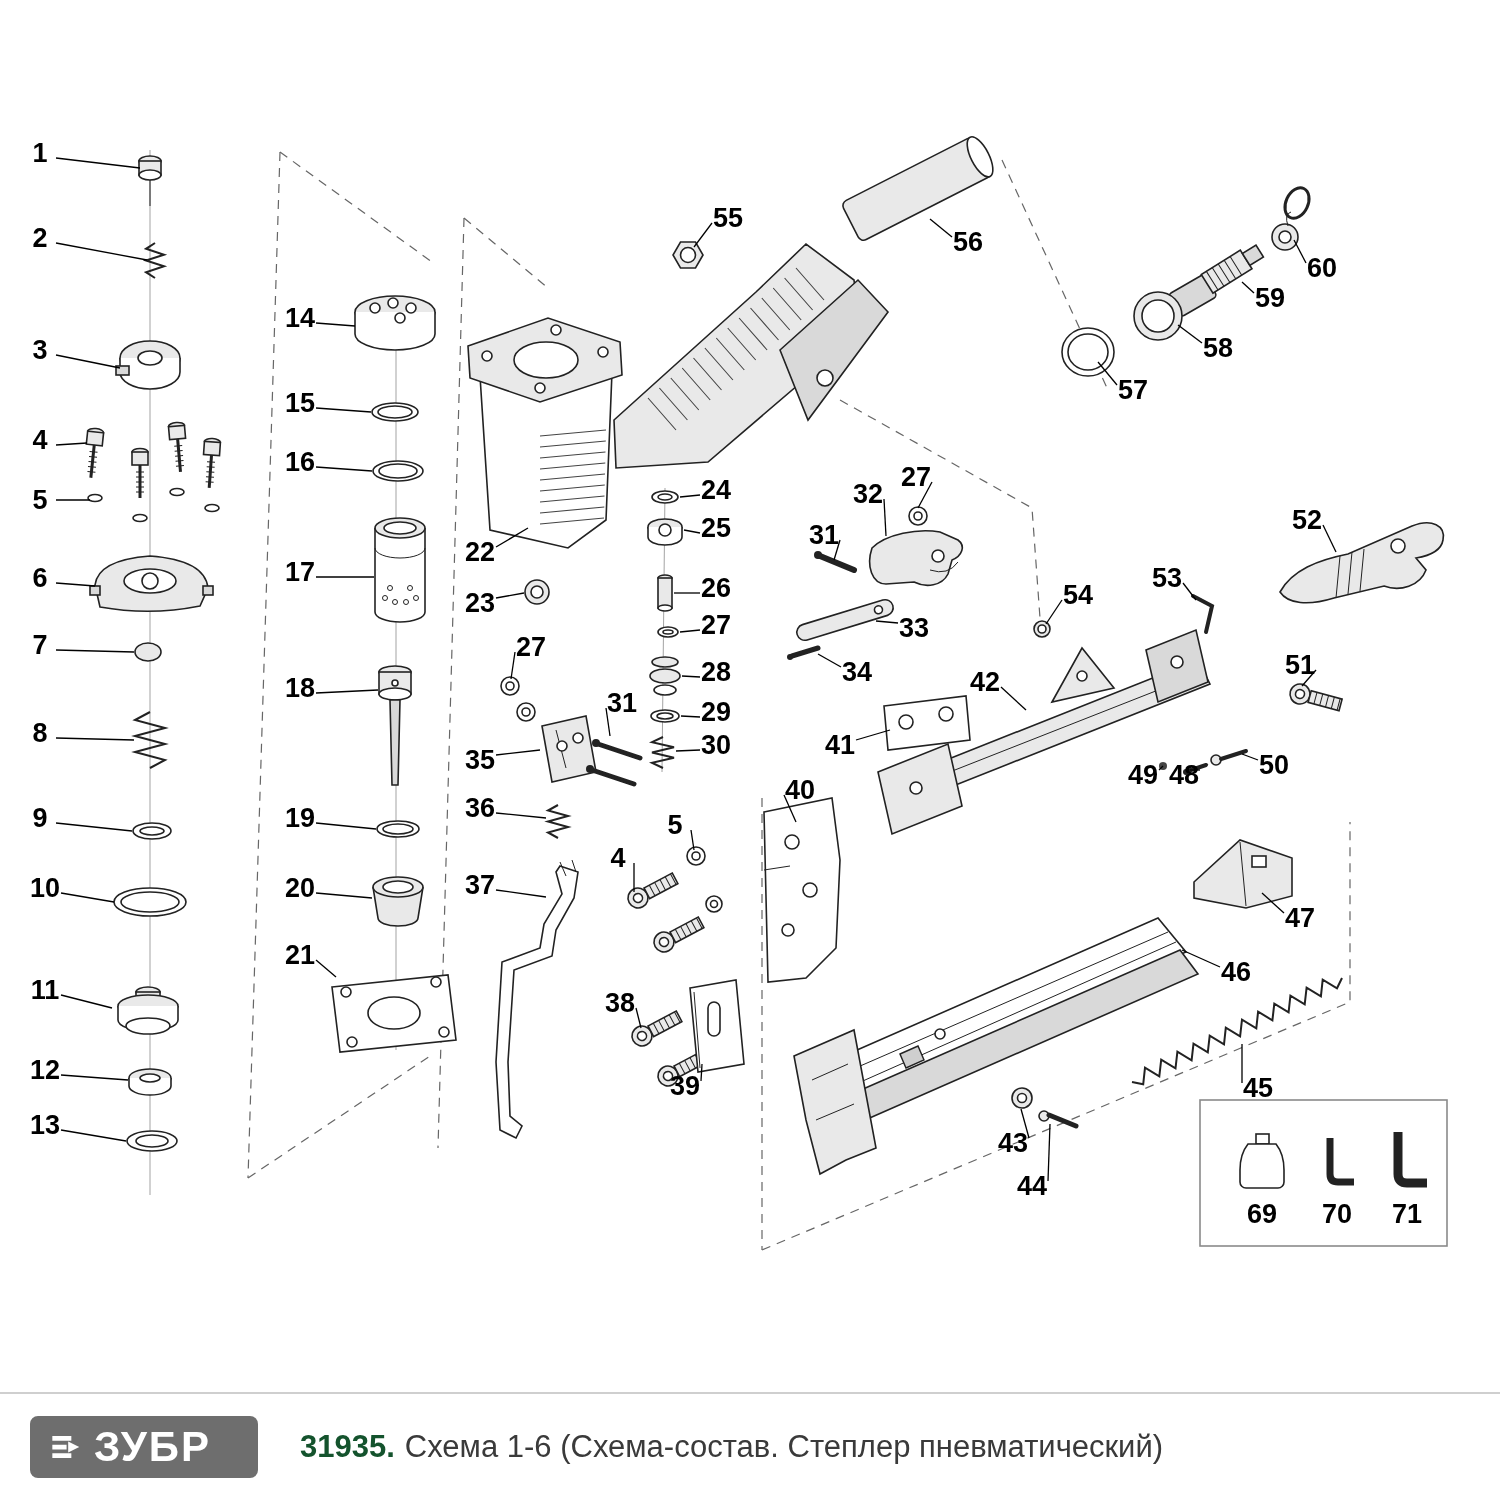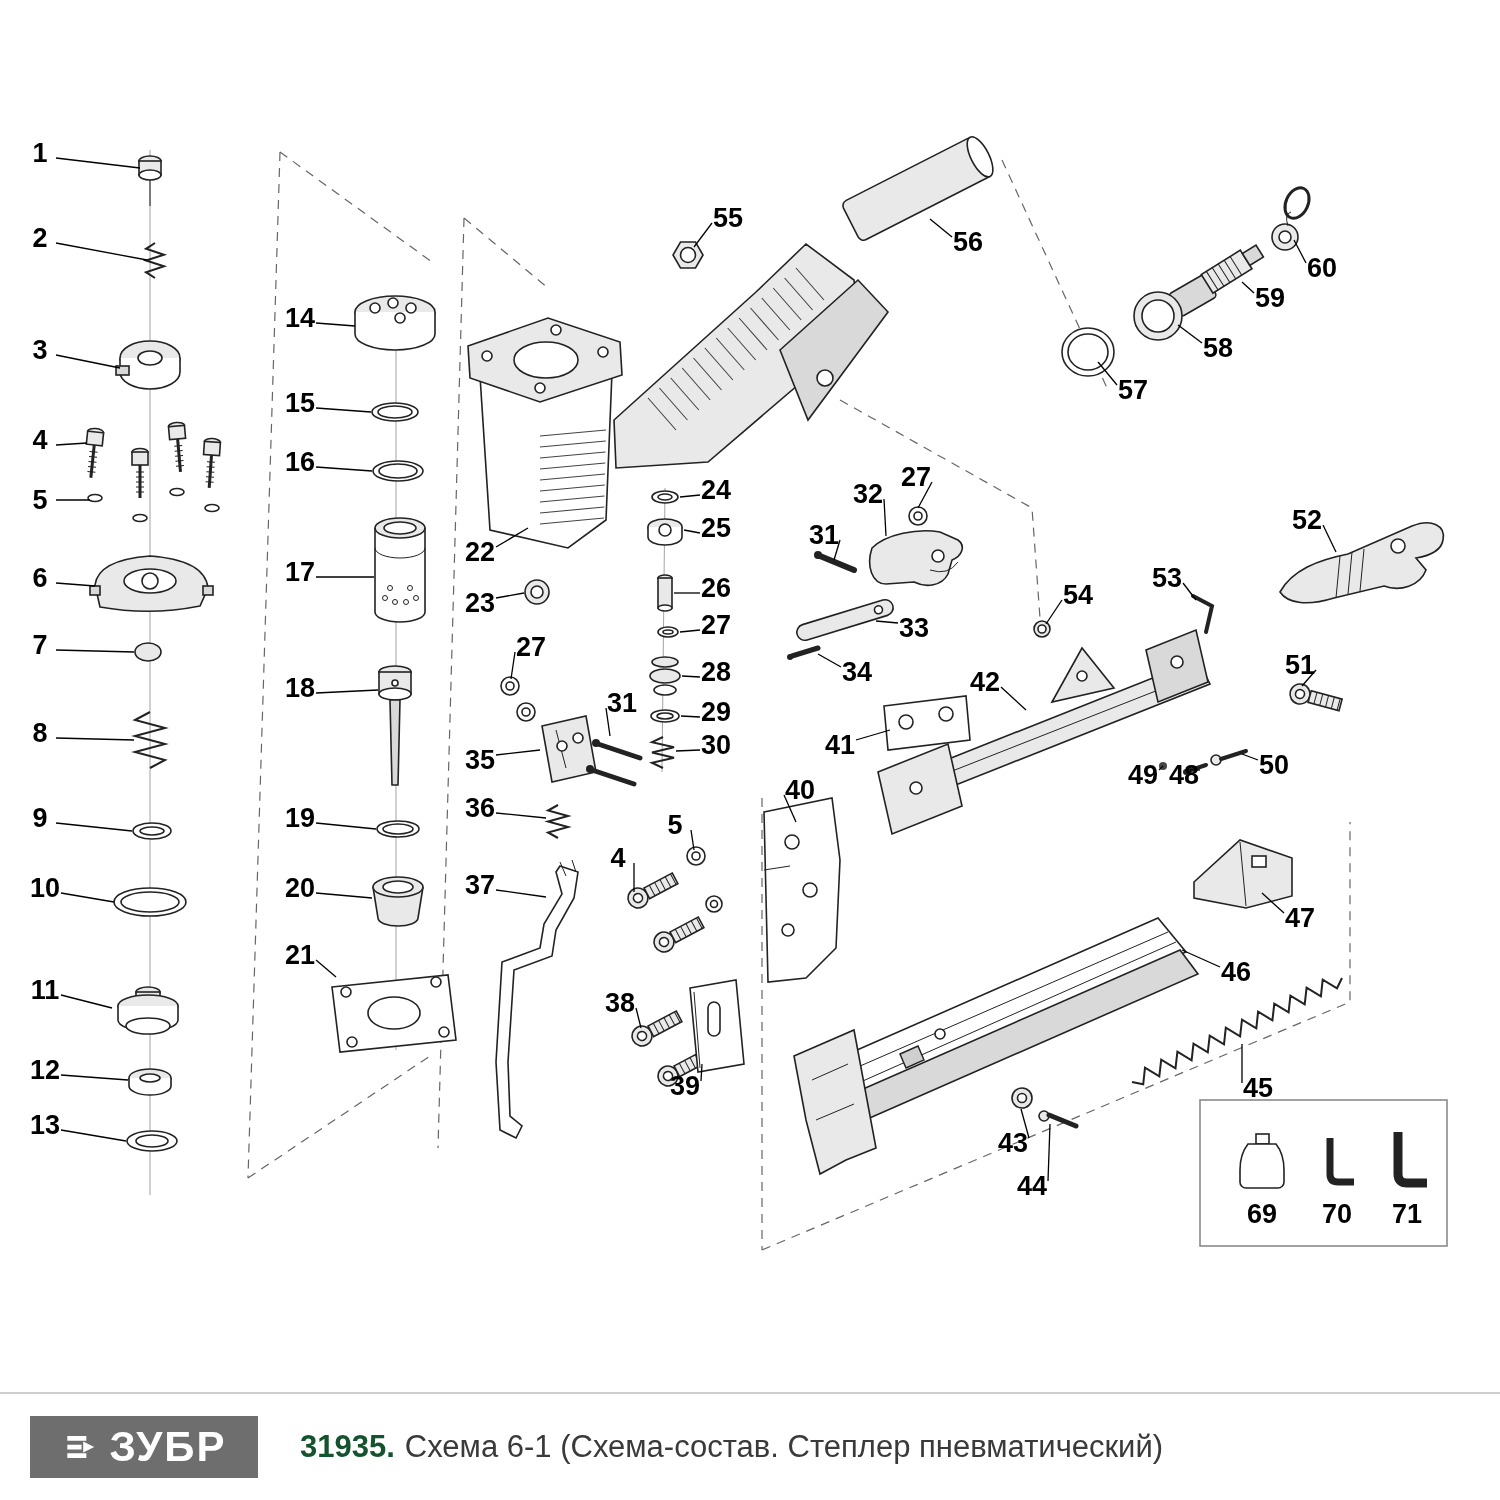--- a/index.html
+++ b/index.html
@@ -14,21 +14,21 @@
   .shade2{stroke:#222;stroke-width:1.6;fill:#d9d9d9;}
   .thin{stroke:#222;stroke-width:1;fill:none;}
   .axis{stroke:#999;stroke-width:0.9;fill:none;}
   .dash{stroke:#666;stroke-width:1.2;stroke-dasharray:9 7;fill:none;}
   .spring{fill:none;stroke:#222;stroke-width:2;}
   .hatch{stroke:#444;stroke-width:1.1;fill:none;}
   .boxline{fill:#fff;stroke:#8a8a8a;stroke-width:1.6;}
   .footer{position:absolute;left:0;right:0;bottom:0;height:108px;border-top:2px solid #cfcfcf;
           display:flex;align-items:center;gap:42px;padding-left:30px;box-sizing:border-box;background:#fff;}
   .brand-logo{background:#6e6e6e;color:#fff;height:62px;min-width:196px;display:flex;
-              align-items:center;justify-content:center;gap:10px;border-radius:0;
+              align-items:center;justify-content:flex-start;gap:10px;border-radius:8px;
               font-weight:bold;font-size:42px;letter-spacing:2px;padding:0 16px;}
   .caption{font-size:31px;color:#3a3a3a;}
   .model{font-weight:bold;color:#14532d;margin-right:10px;}
 </style>
 </head>
 <body>
 
 <div class="page">
 
 <svg class="diagram-svg" width="1500" height="1392" viewBox="0 0 1500 1392" xmlns="http://www.w3.org/2000/svg">
@@ -541,17 +541,17 @@
 
 <div class="footer">
   <div class="brand-logo">
     <svg width="38" height="38" viewBox="0 0 24 24">
       <path d="M4 6.5h12 M4 12h9 M4 17.5h12" stroke="#fff" stroke-width="3" fill="none"></path>
       <path d="M14 8.5l7 3.5-7 3.5z" fill="#fff"></path>
     </svg>
     <span>ЗУБР</span>
   </div>
   <div class="caption">
-    <span class="model">31935.</span><span>Схема 6-1 (Схема-состав. Степлер пневматический)</span>
+    <span class="model">31935.</span><span>Схема 1-6 (Схема-состав. Степлер пневматический)</span>
   </div>
 </div>
 
 </div>
 
 </body></html>

